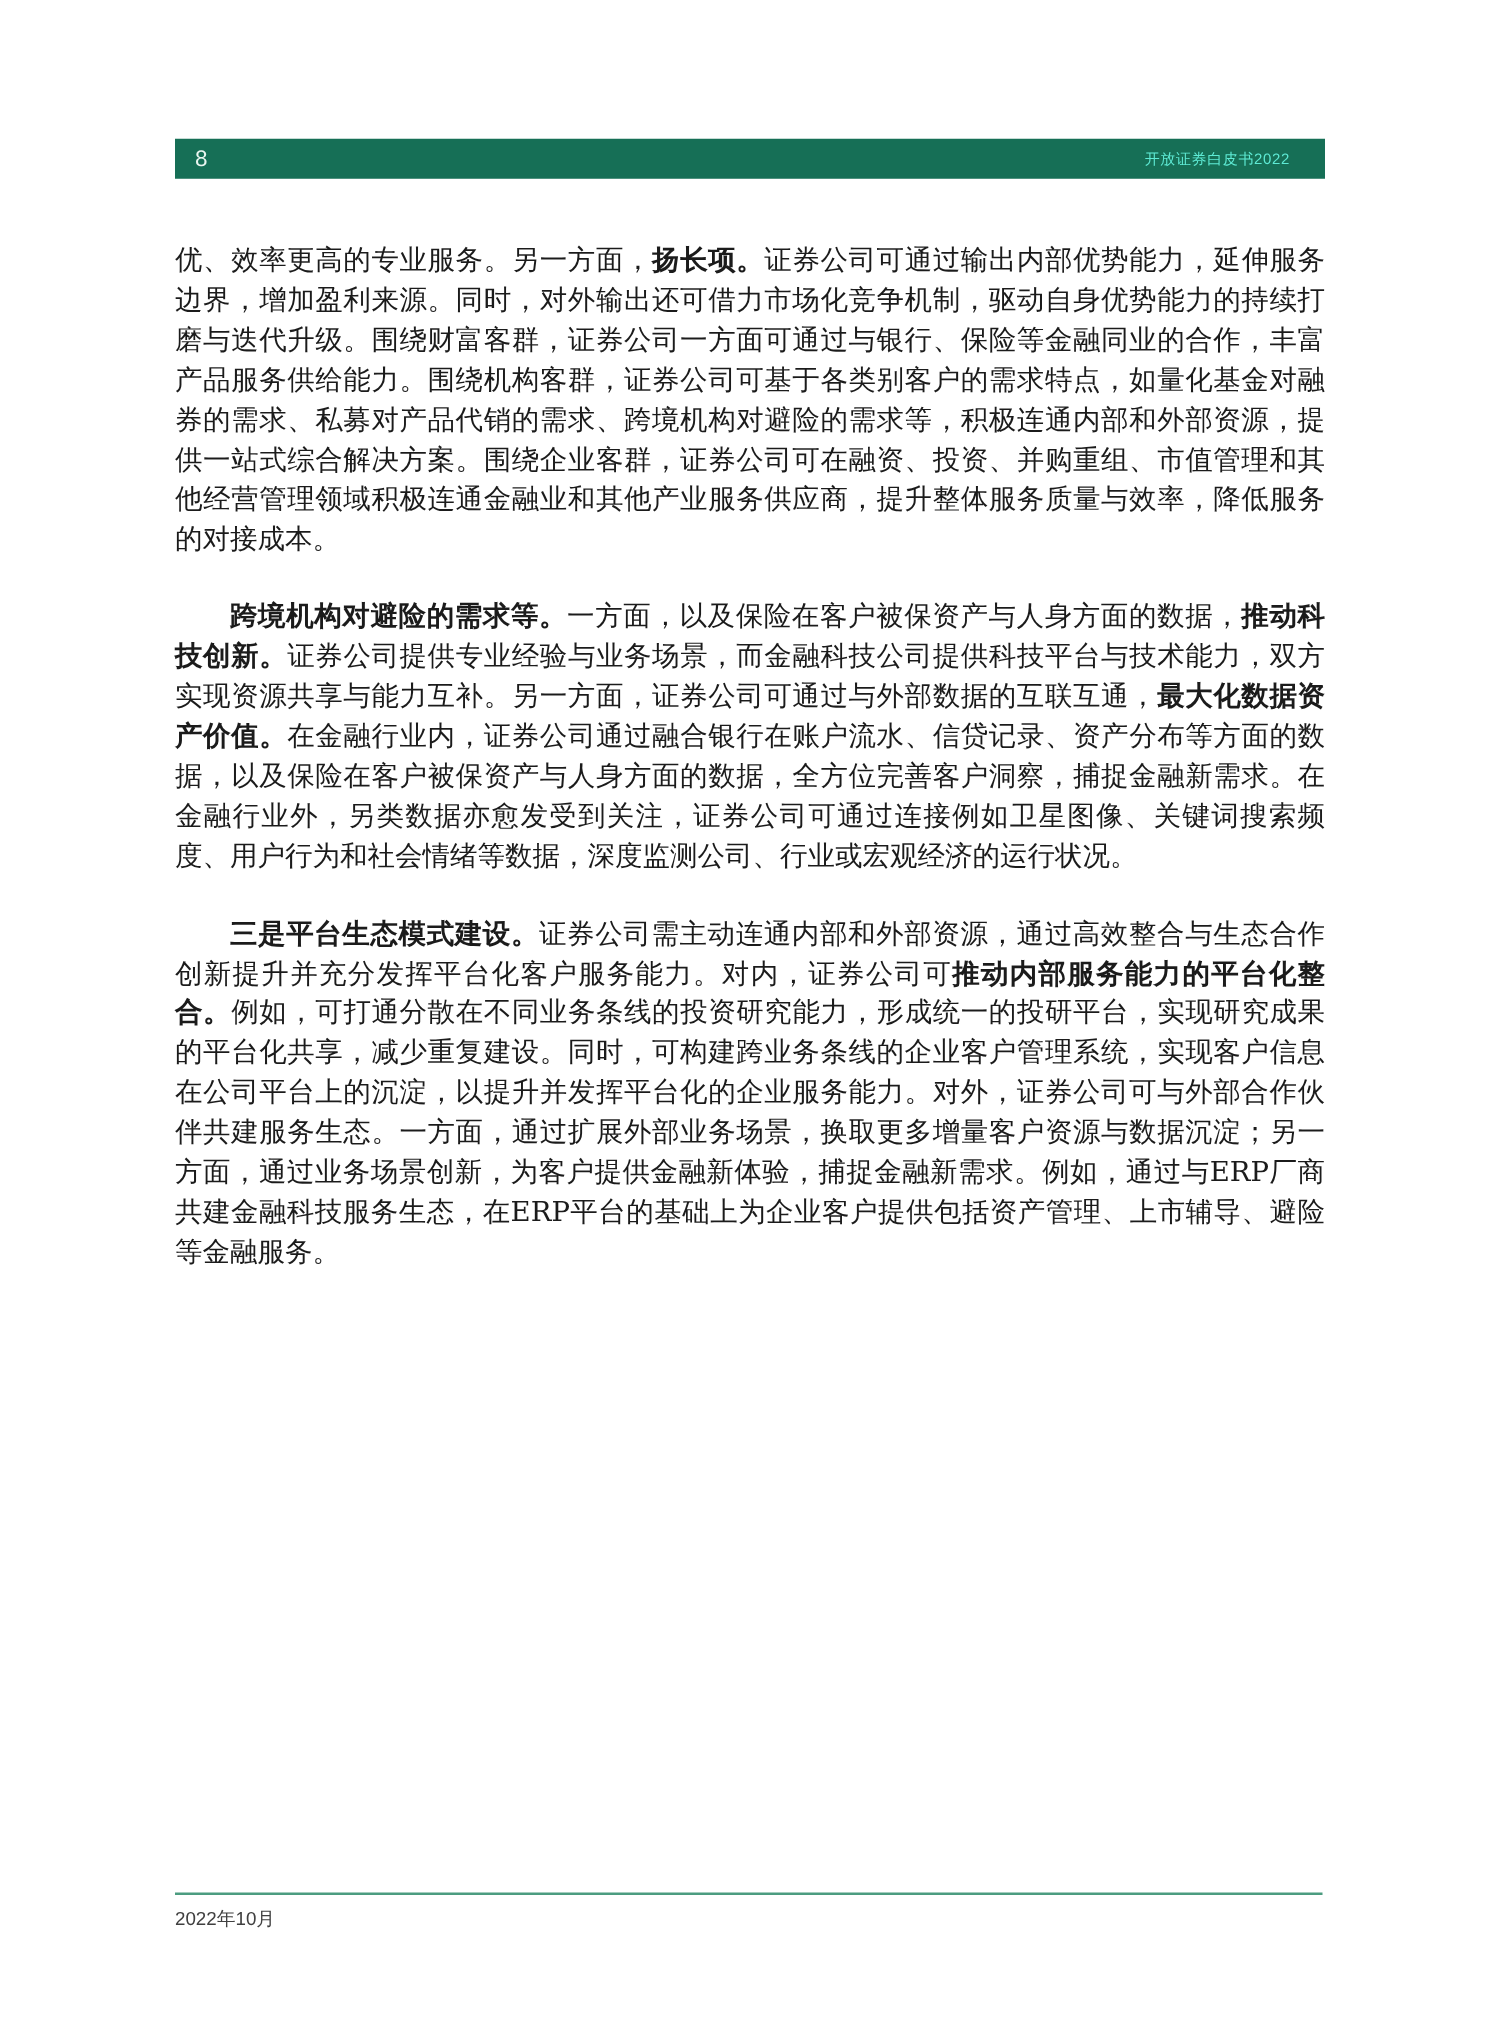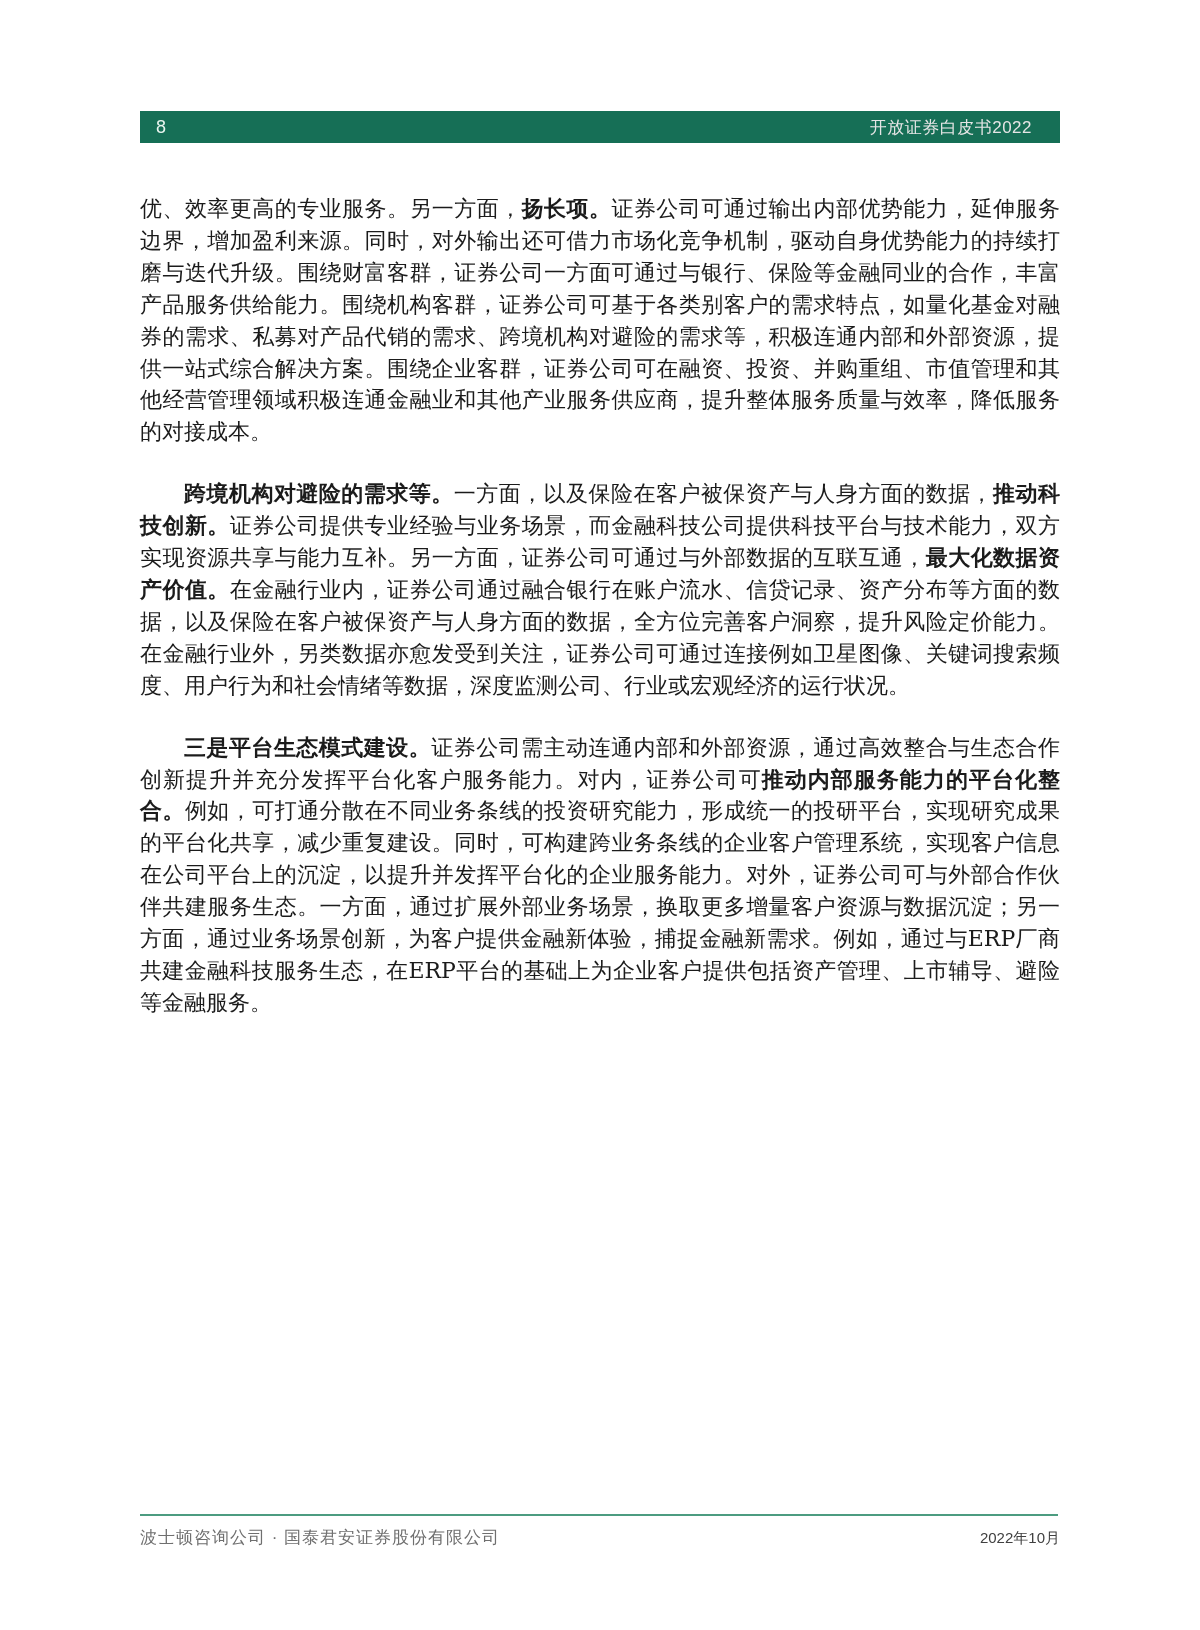--- a/index.html
+++ b/index.html
@@ -29,22 +29,22 @@
     box-sizing: border-box;
     padding: 0 28px 0 16px;
     font-family: "Liberation Sans", sans-serif;
   }
   .header-page-num {
     color: #eaf6f0;
     font-size: 18px;
     line-height: 1;
   }
   .header-title {
-    color: #e5e5e5;
-    font-size: 17px;
+    color: #5eead4;
+    font-size: 12px;
     line-height: 1;
     letter-spacing: 0.5px;
   }
   
   .body-text {
     position: absolute;
     left: 140px;
     top: 193px;
     width: 920px;
     color: var(--body-text, #1b1b1b);
@@ -99,25 +99,24 @@
 
 <div class="page">
 
   <div class="header-bar">
     <span class="header-page-num">8</span>
     <span class="header-title">开放证券白皮书2022</span>
   </div>
 
   <div class="body-text">
       <p><span>优、效率更高的专业服务。另一方面，</span><b>扬长项。</b><span>证券公司可通过输出内部优势能力，延伸服务边界，增加盈利来源。同时，对外输出还可借力市场化竞争机制，驱动自身优势能力的持续打磨与迭代升级。围绕财富客群，证券公司一方面可通过与银行、保险等金融同业的合作，丰富产品服务供给能力。围绕机构客群，证券公司可基于各类别客户的需求特点，如量化基金对融券的需求、私募对产品代销的需求、跨境机构对避险的需求等，积极连通内部和外部资源，提供一站式综合解决方案。围绕企业客群，证券公司可在融资、投资、并购重组、市值管理和其他经营管理领域积极连通金融业和其他产业服务供应商，提升整体服务质量与效率，降低服务的对接成本。</span></p>
-      <p class="indent"><b>跨境机构对避险的需求等。</b><span>一方面，以及保险在客户被保资产与人身方面的数据，</span><b>推动科技创新。</b><span>证券公司提供专业经验与业务场景，而金融科技公司提供科技平台与技术能力，双方实现资源共享与能力互补。另一方面，证券公司可通过与外部数据的互联互通，</span><b>最大化数据资产价值。</b><span>在金融行业内，证券公司通过融合银行在账户流水、信贷记录、资产分布等方面的数据，以及保险在客户被保资产与人身方面的数据，全方位完善客户洞察，提升风险定价能力。在金融行业外，另类数据亦愈发受到关注，证券公司可通过连接例如卫星图像、关键词搜索频度、用户行为和社会情绪等数据，深度监测公司、行业或宏观经济的运行状况。</span></p>
+      <p class="indent"><b>跨境机构对避险的需求等。</b><span>一方面，以及保险在客户被保资产与人身方面的数据，</span><b>推动科技创新。</b><span>证券公司提供专业经验与业务场景，而金融科技公司提供科技平台与技术能力，双方实现资源共享与能力互补。另一方面，证券公司可通过与外部数据的互联互通，</span><b>最大化数据资产价值。</b><span>在金融行业内，证券公司通过融合银行在账户流水、信贷记录、资产分布等方面的数据，以及保险在客户被保资产与人身方面的数据，全方位完善客户洞察，捕捉金融新需求。在金融行业外，另类数据亦愈发受到关注，证券公司可通过连接例如卫星图像、关键词搜索频度、用户行为和社会情绪等数据，深度监测公司、行业或宏观经济的运行状况。</span></p>
       <p class="indent"><b>三是平台生态模式建设。</b><span>证券公司需主动连通内部和外部资源，通过高效整合与生态合作创新提升并充分发挥平台化客户服务能力。对内，证券公司可</span><b>推动内部服务能力的平台化整合。</b><span>例如，可打通分散在不同业务条线的投资研究能力，形成统一的投研平台，实现研究成果的平台化共享，减少重复建设。同时，可构建跨业务条线的企业客户管理系统，实现客户信息在公司平台上的沉淀，以提升并发挥平台化的企业服务能力。对外，证券公司可与外部合作伙伴共建服务生态。一方面，通过扩展外部业务场景，换取更多增量客户资源与数据沉淀；另一方面，通过业务场景创新，为客户提供金融新体验，捕捉金融新需求。例如，通过与ERP厂商共建金融科技服务生态，在ERP平台的基础上为企业客户提供包括资产管理、上市辅导、避险等金融服务。</span></p>
     </div>
 
   <div class="footer">
     <div class="footer-rule"></div>
     <div class="footer-row">
-      <span class="footer-company">波士顿咨询公司 · 国泰君安证券股份有限公司</span>
       <span class="footer-date">2022年10月</span>
     </div>
   </div>
 
 </div>
 
 </body></html>

